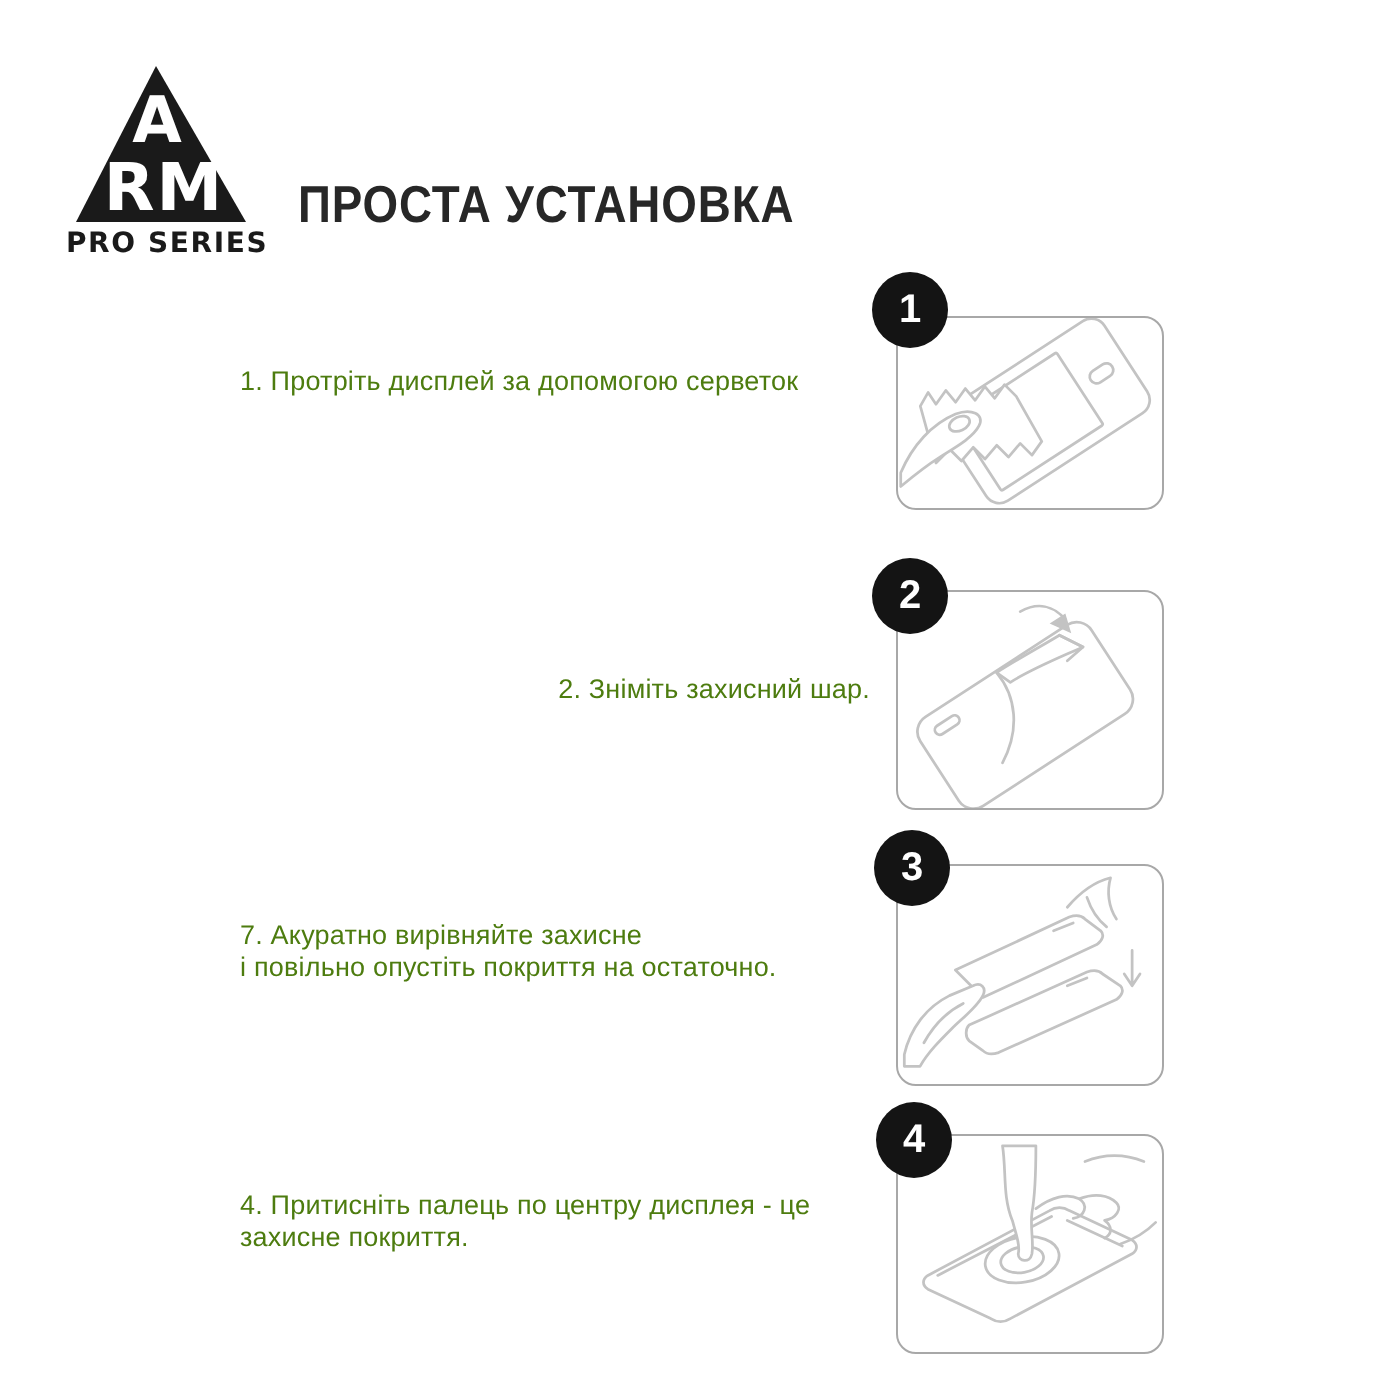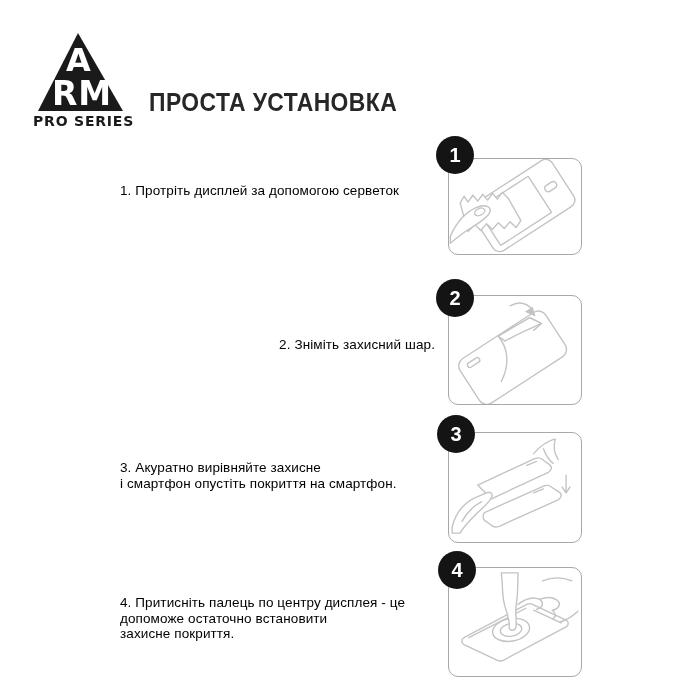--- a/index.html
+++ b/index.html
@@ -16,21 +16,21 @@
 
   
   #title {
     left:149px; top:70px; font-size:26px; font-weight:800; color:#272727;
     letter-spacing:0.5px; white-space:nowrap;
     transform:scaleX(0.88); transform-origin:left top;
   }
 
   
   .step-text { left:120px; width:315px; font-size:13.5px; line-height:15.6px;
-               color:#000000; letter-spacing:0.1px; }
+               color:#4d7c0f; letter-spacing:0.1px; }
   .step-text p { margin:0; }
   #t1 { top:183px; } #t2 { top:337px;text-align:right; } #t3 { top:460px; } #t4 { top:595px; }
 
   
   .frame { left:448px; width:134px; border:1.5px solid #a8a8a8; border-radius:10px;
            box-sizing:border-box; background:#ffffff; }
   #b1 { top:158px; height:97px; }
   #b2 { top:295px; height:110px; }
   #b3 { top:432px; height:111px; }
   #b4 { top:567px; height:110px; }
@@ -102,22 +102,22 @@
           <path d="M82,22 L94,28 L86,35"></path>
           <path d="M62,10 C71,5 79,7 85,14"></path>
           <path class="ghead" d="M88,21 L85,11 L77,16 Z"></path>
         </g>
       </svg>
     </div>
   </section>
 
   <section>
     <div id="t3" class="abs step-text">
-      <p>3. Акуратно вирівняйте захисне</p>
-      <p>і смартфон опустіть покриття на смартфон.</p>
+      <p>7. Акуратно вирівняйте захисне</p>
+      <p>і повільно опустіть покриття на остаточно.</p>
     </div>
     <div id="g3" class="abs badge">3</div>
     <div id="b3" class="abs frame">
       <svg viewBox="0 0 134 111">
         <g class="art">
           <path d="M86,21 C92,14 100,8 108,6 C106,13 107,21 111,27 M96,16 C98,22 101,27 106,31"></path>
           <path class="wfill" d="M29,53 L87,26 C90,25 93,25 95,27 L103,33 C105,35 104,38 101,40 L43,67 Z"></path>
           <path d="M79,33 L89,29"></path>
           <path class="wfill" d="M36,81 L96,54 C99,53 102,53 104,55 L113,61 C115,63 114,66 111,68 L51,95 C48,96 45,96 43,94 L36,89 C34,87 34,83 36,81 Z"></path>
           <path d="M86,61 L96,57"></path>
@@ -125,21 +125,20 @@
           <path d="M13,90 C18,81 25,74 33,70"></path>
           <path d="M119,43 L119,59 M115,55 L119,61 L123,55"></path>
         </g>
       </svg>
     </div>
   </section>
 
   <section>
     <div id="t4" class="abs step-text">
       <p>4. Притисніть палець по центру дисплея - це</p>
-      <p>допоможе остаточно встановити</p>
       <p>захисне покриття.</p>
     </div>
     <div id="g4" class="abs badge">4</div>
     <div id="b4" class="abs frame">
       <svg viewBox="0 0 134 110">
         <g class="art">
           <path d="M15,71 L77,38 C80,36 84,36 87,38 L119,53 C122,55 122,58 119,60 L57,93 C54,95 50,95 47,93 L15,78 C12,76 12,73 15,71 Z"></path>
           <path d="M20,71 L78,41 M86,43 L114,56"></path>
           <ellipse cx="63" cy="63" rx="19" ry="11.5" transform="rotate(-10 63 63)"></ellipse>
           <ellipse cx="63" cy="63" rx="11" ry="6.5" transform="rotate(-10 63 63)"></ellipse>

